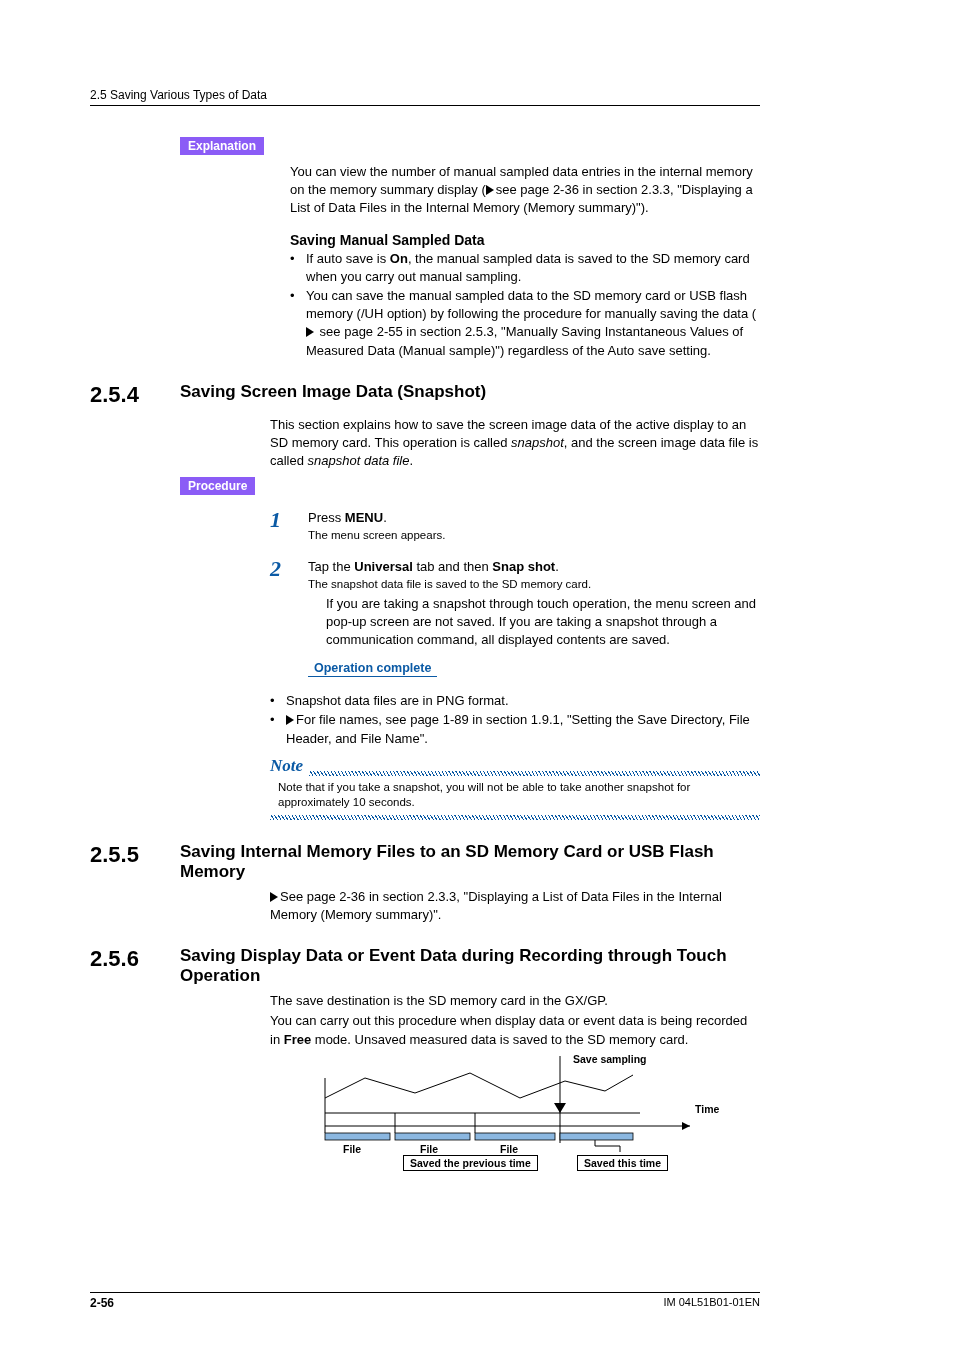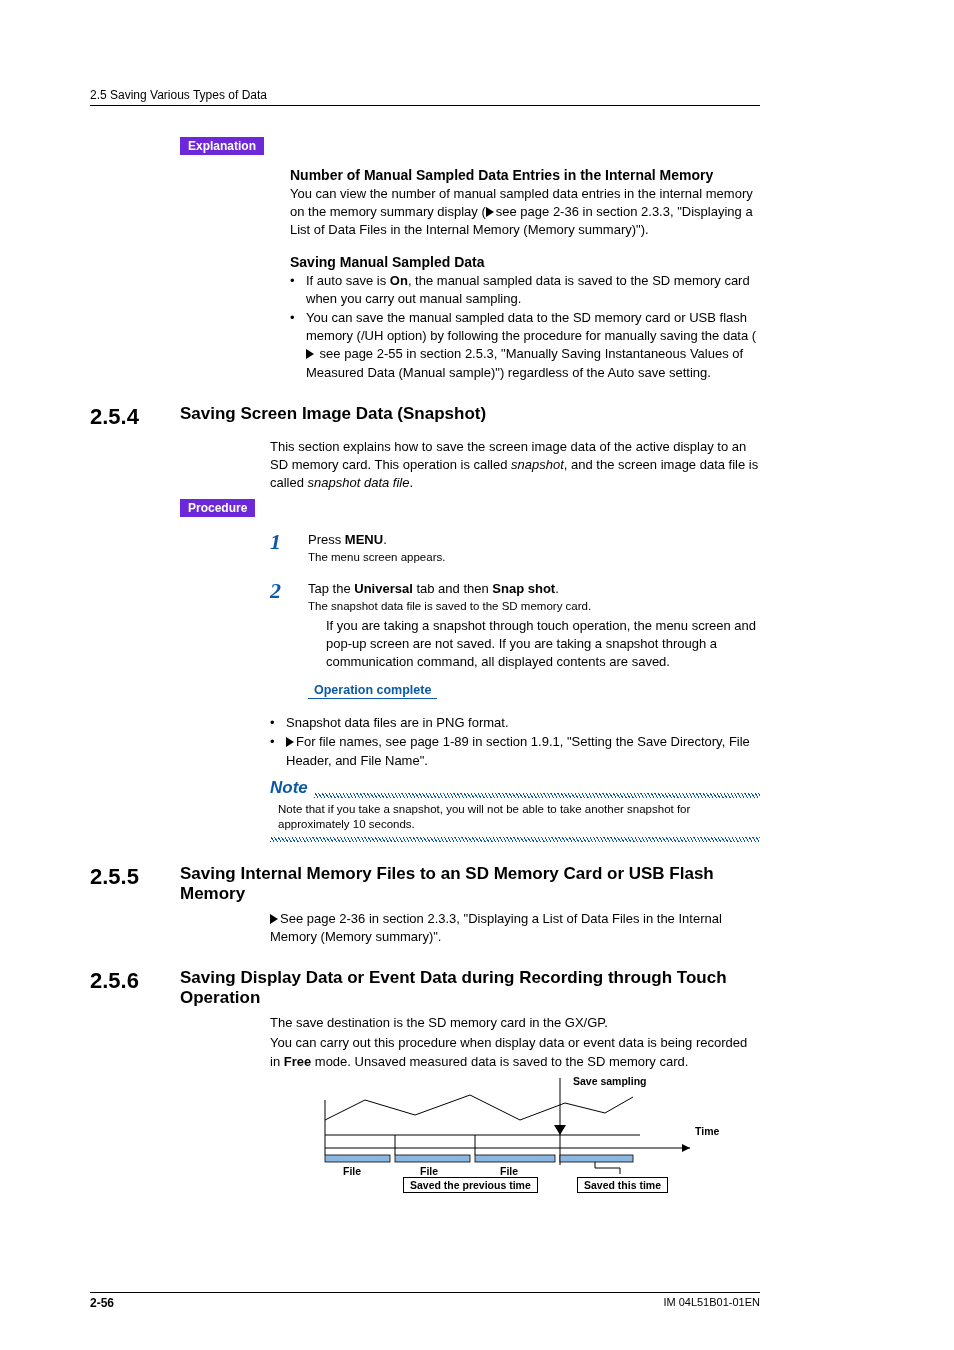--- a/index.html
+++ b/index.html
@@ -19,21 +19,21 @@
     padding: 88px 90px 40px 90px;
   }
   .running-header {
     font-size: 12px;
     border-bottom: 1px solid #000;
     padding-bottom: 3px;
     margin-bottom: 30px;
   }
   .label-box {
     display: inline-block;
-    background: #6d28d9;
+    background: #8b5cf6;
     color: #fff;
     font-size: 12px;
     font-weight: bold;
     padding: 2px 8px;
     margin-bottom: 6px;
   }
   .content-block {
     margin-left: 180px;
   }
   .sub-block {
@@ -101,21 +101,21 @@
     font-weight: bold;
     font-size: 12.5px;
     border-bottom: 1px solid #0b5aa5;
     margin: 12px 0 14px 38px;
     padding: 0 6px 1px 6px;
   }
   .note-head {
     color: #0b5aa5;
     font-weight: bold;
     font-style: italic;
-    font-family: Liberation Sans, sans-serif;
+    font-family: Liberation Serif, serif;
     font-size: 17px;
   }
   .note-hatch {
     height: 5px;
     background: repeating-linear-gradient(60deg, #0b5aa5 0 1px, transparent 1px 3px);
   }
   .note-box {
     margin: 8px 0 0 0;
   }
   .note-top {
@@ -174,21 +174,20 @@
 
 <div class="page">
 
   <div class="running-header">2.5  Saving Various Types of Data</div>
 
   <div class="content-block">
     <div style="margin-left:-90px;">
       <span class="label-box">Explanation</span>
     </div>
     <div class="sub-block">
-      <div class="subhead">Number of Manual Sampled Data Entries in the Internal Memory</div>
       <div class="body-text">
         <span>You can view the number of manual sampled data entries in the internal memory on the memory summary display (</span><span class="tri"></span><span>see page 2-36 in section 2.3.3, "Displaying a List of Data Files in the Internal Memory (Memory summary)").</span>
       </div>
 
       <div class="subhead" style="margin-top:14px;">Saving Manual Sampled Data</div>
       <div class="bullet-row">
         <div class="bullet-dot">•</div>
         <div class="bullet-text">
           <span>If auto save is </span><b>On</b><span>, the manual sampled data is saved to the SD memory card when you carry out manual sampling.</span>
         </div>

